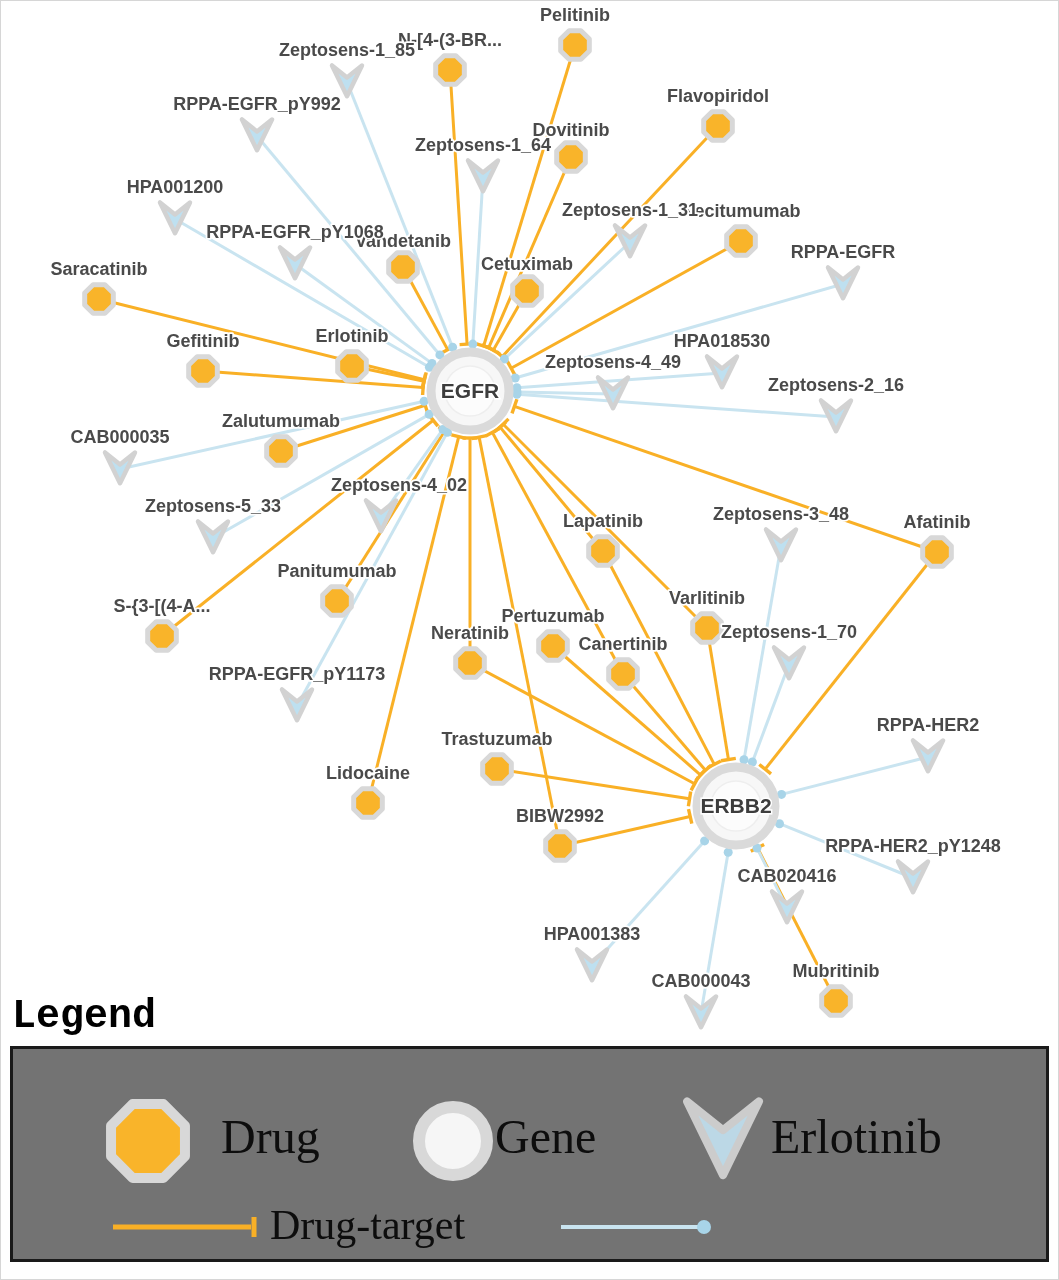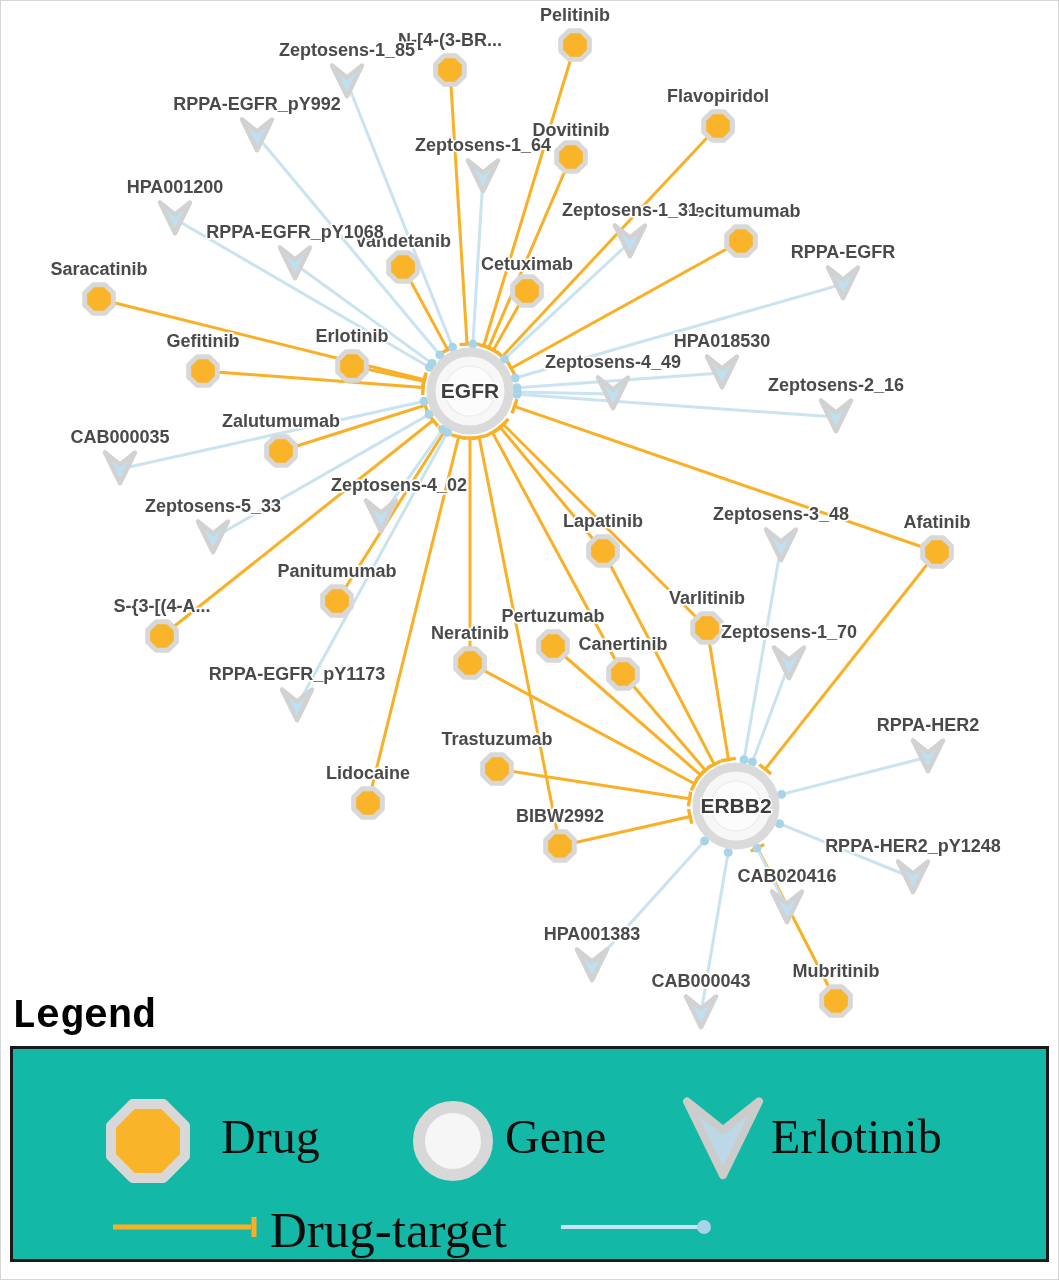--- a/index.html
+++ b/index.html
@@ -6,24 +6,24 @@
   .page{position:relative;width:1059px;height:1280px;background:#ffffff;overflow:hidden;
         outline:1px solid #d6d6d6;outline-offset:-1px;font-family:"Liberation Sans",sans-serif;}
   .network-svg{position:absolute;left:0;top:0;}
   .node-label{font-family:"Liberation Sans",sans-serif;font-size:18px;font-weight:700;fill:#4a4a4a;
               stroke:#ffffff;stroke-width:3.5px;paint-order:stroke;stroke-linejoin:round;}
   .gene-label{font-family:"Liberation Sans",sans-serif;font-size:21px;font-weight:700;fill:#3d3d3d;
               stroke:#ffffff;stroke-width:3px;paint-order:stroke;}
   .legend-title{position:absolute;left:12px;top:994px;font-family:Liberation Mono, monospace;
                 font-size:40px;font-weight:700;color:#000000;}
   .legend-box{position:absolute;left:10px;top:1046px;width:1033px;height:210px;
-              border:3px solid #1a1a1a;background:#14b8a6;}
+              border:3px solid #1a1a1a;background:#737373;}
   .abs{position:absolute;}
   .legend-item-label{position:absolute;font-family:"Liberation Serif",serif;font-size:48px;color:#0d0d0d;}
-  .legend-edge-label{position:absolute;font-family:"Liberation Serif",serif;font-size:51px;color:#0d0d0d;}
+  .legend-edge-label{position:absolute;font-family:"Liberation Serif",serif;font-size:42px;color:#0d0d0d;}
 </style>
 </head>
 <body>
 
 <div class="page">
 
   <svg class="network-svg" width="1059" height="1045" viewBox="0 0 1059 1045">
       <g>
         <g>
           <line x1="575" y1="45" x2="483.64838471750153" y2="346.02532274042346" stroke="#F9B026" stroke-width="3"></line>
@@ -421,21 +421,21 @@
   <div class="legend-box">
 
     <svg class="abs" style="left:80px;top:37px;" width="110" height="110" viewBox="-55 -55 110 110">
       <polygon points="36.96,15.31 15.31,36.96 -15.31,36.96 -36.96,15.31 -36.96,-15.31 -15.31,-36.96 15.31,-36.96 36.96,-15.31" fill="#F9B42A" stroke="#D8D8D8" stroke-width="10" stroke-linejoin="round"></polygon>
     </svg>
     <span class="legend-item-label" style="left:208px;top:60px;">Drug</span>
 
     <svg class="abs" style="left:390px;top:42px;" width="100" height="100" viewBox="-50 -50 100 100">
       <circle r="34" fill="#F6F6F6" stroke="#D8D8D8" stroke-width="12"></circle>
     </svg>
-    <span class="legend-item-label" style="left:492px;top:60px;">Gene</span>
+    <span class="legend-item-label" style="left:482px;top:60px;">Gene</span>
 
     <svg class="abs" style="left:660px;top:40px;" width="100" height="104" viewBox="-50 -52 100 104">
       <polygon points="-36,-39.6 0,34.2 36,-39.6 0,-10.8" fill="#BCD8E6" stroke="#CCCCCC" stroke-width="8" stroke-linejoin="round"></polygon>
     </svg>
     <span class="legend-item-label" style="left:758px;top:60px;">Erlotinib</span>
 
     <svg class="abs" style="left:95px;top:165px;" width="160" height="26" viewBox="0 0 160 26">
       <line x1="5" y1="13" x2="143" y2="13" stroke="#F9B026" stroke-width="5"></line>
       <line x1="146" y1="3" x2="146" y2="23" stroke="#F9B026" stroke-width="5"></line>
     </svg>

